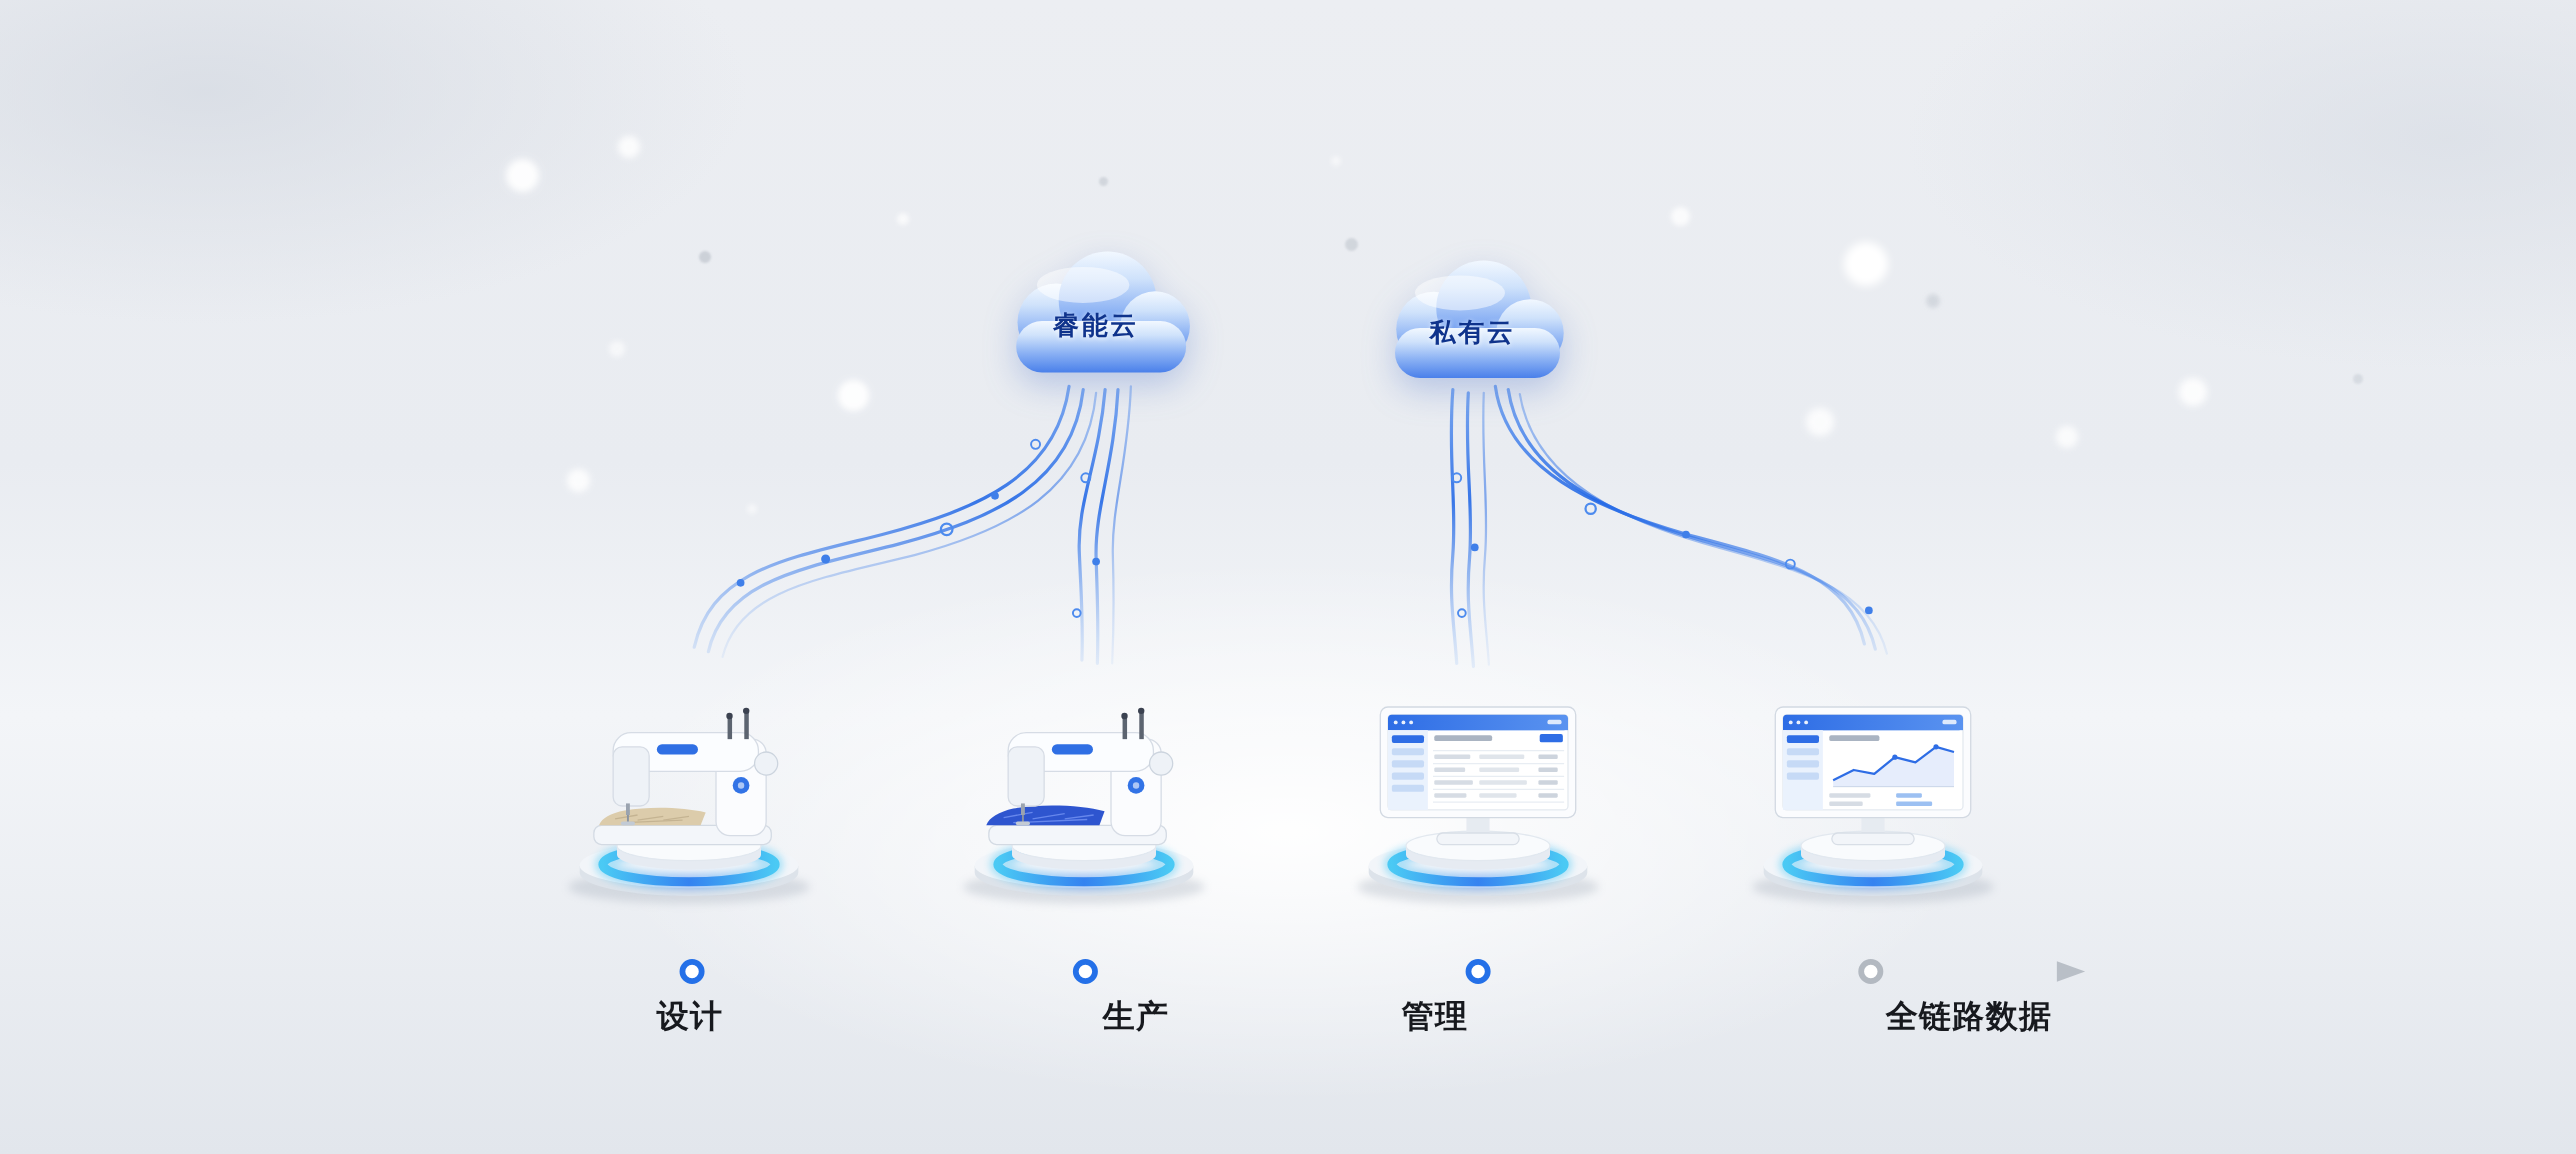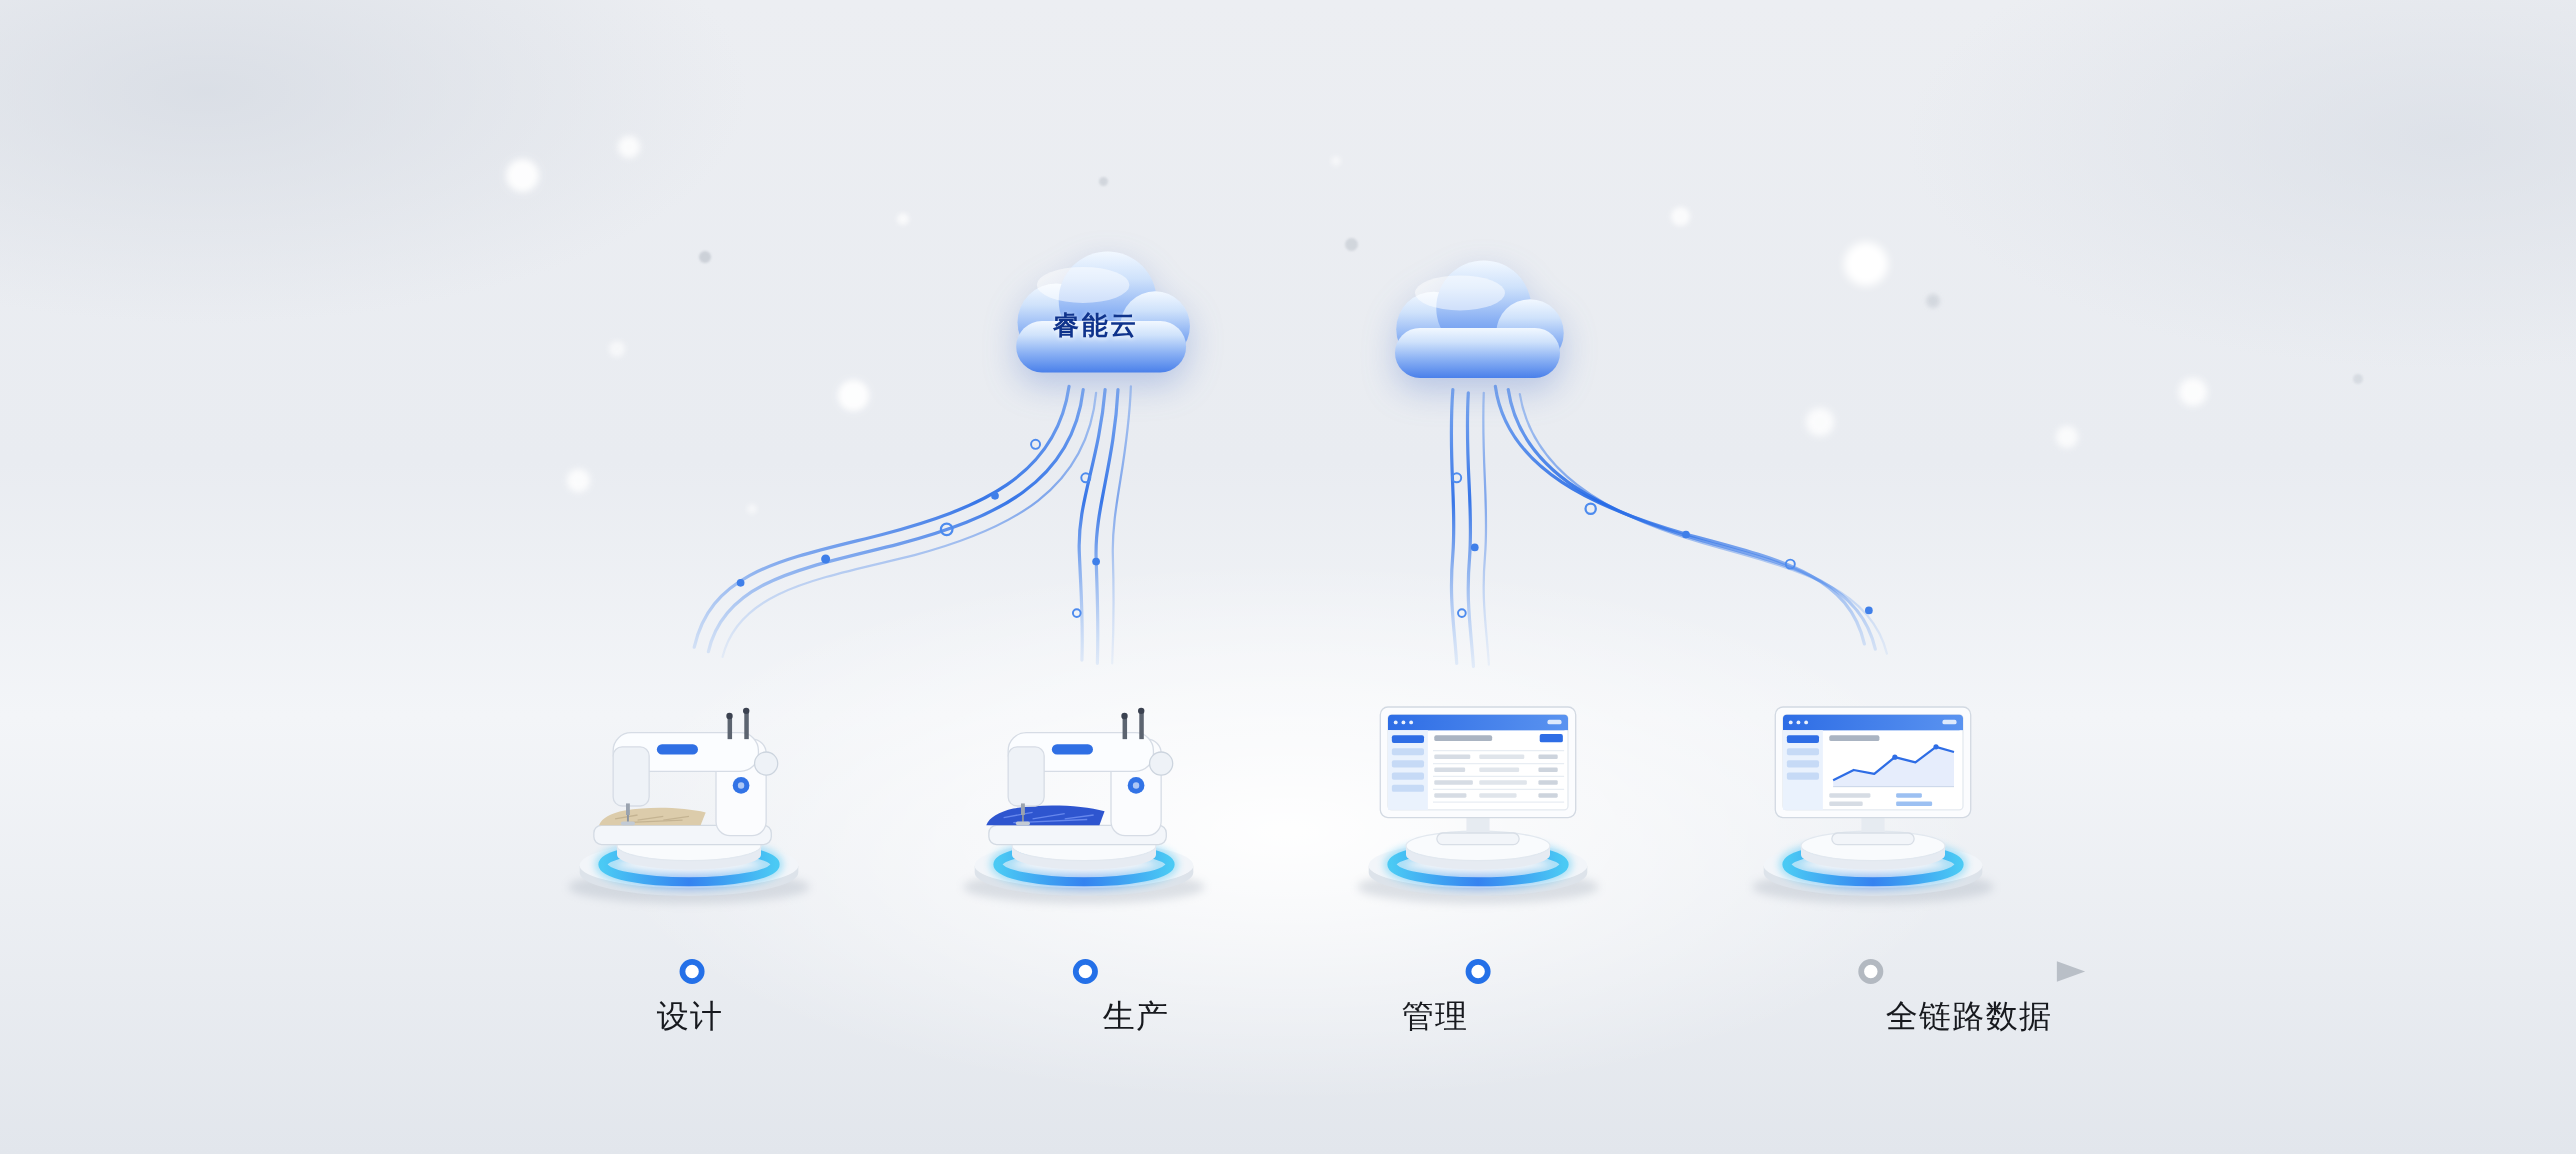--- a/index.html
+++ b/index.html
@@ -21,21 +21,21 @@
   .cloud-label{
     position:absolute;left:0;top:54%;width:100%;transform:translateY(-50%);
     text-align:center;font-size:26px;font-weight:bold;color:#0f338c;
     letter-spacing:2.6px;text-shadow:0 1.3px 5.2px rgba(255,255,255,.75);
   }
   .device{position:absolute;width:270px;height:258px;}
   .device svg{overflow:visible;}
   .timeline-svg{position:absolute;left:451px;top:933px;}
   .tl-label{
     position:absolute;top:995px;transform:translateX(-50%);
-    font-size:32px;color:#17191e;font-weight:400;letter-spacing:1.3px;white-space:nowrap;
+    font-size:32px;color:#17191e;font-weight:700;letter-spacing:1.3px;white-space:nowrap;
   }
   .tl-label-0{left:690px;} .tl-label-1{left:1136px;} .tl-label-2{left:1435px;} .tl-label-3{left:1969px;}
 </style>
 </head>
 <body>
 
 <div class="stage">
 
   <svg class="defs-svg" aria-hidden="true">
     <defs>
@@ -156,20 +156,21 @@
   </div>
 
   <div class="cloud" style="left:1360px;top:254px;width:225px;height:144px;">
     <svg width="225" height="144" viewBox="0 0 360 230">
       <circle cx="118" cy="120" r="60" fill="url(#cloudGrad)"></circle>
       <circle cx="198" cy="86" r="76" fill="url(#cloudGrad)"></circle>
       <circle cx="272" cy="126" r="54" fill="url(#cloudGrad)"></circle>
       <rect x="56" y="118" width="264" height="80" rx="40" fill="url(#cloudGrad)"></rect>
       <ellipse cx="160" cy="62" rx="72" ry="28" fill="#ffffff" opacity="0.5"></ellipse>
     </svg>
+    <span class="cloud-label">私有云</span>
   </div>
 
   <div class="device" style="left:554px;top:650px;">
     <svg width="270" height="258" viewBox="0 0 420 400">
       <use href="#pedestal"></use>
       <g>
         <rect x="62" y="272" width="276" height="30" rx="12" fill="#f3f6fa" stroke="#d3dae3" stroke-width="2"></rect>
         <path d="M70,272 L228,272 L236,252 C202,244 150,242 110,249 C88,253 74,261 70,272 Z" fill="#dcccab"></path>
         <g stroke="#bfae8c" stroke-width="2" opacity="0.8">
           <line x1="95" y1="262" x2="130" y2="256"></line>

